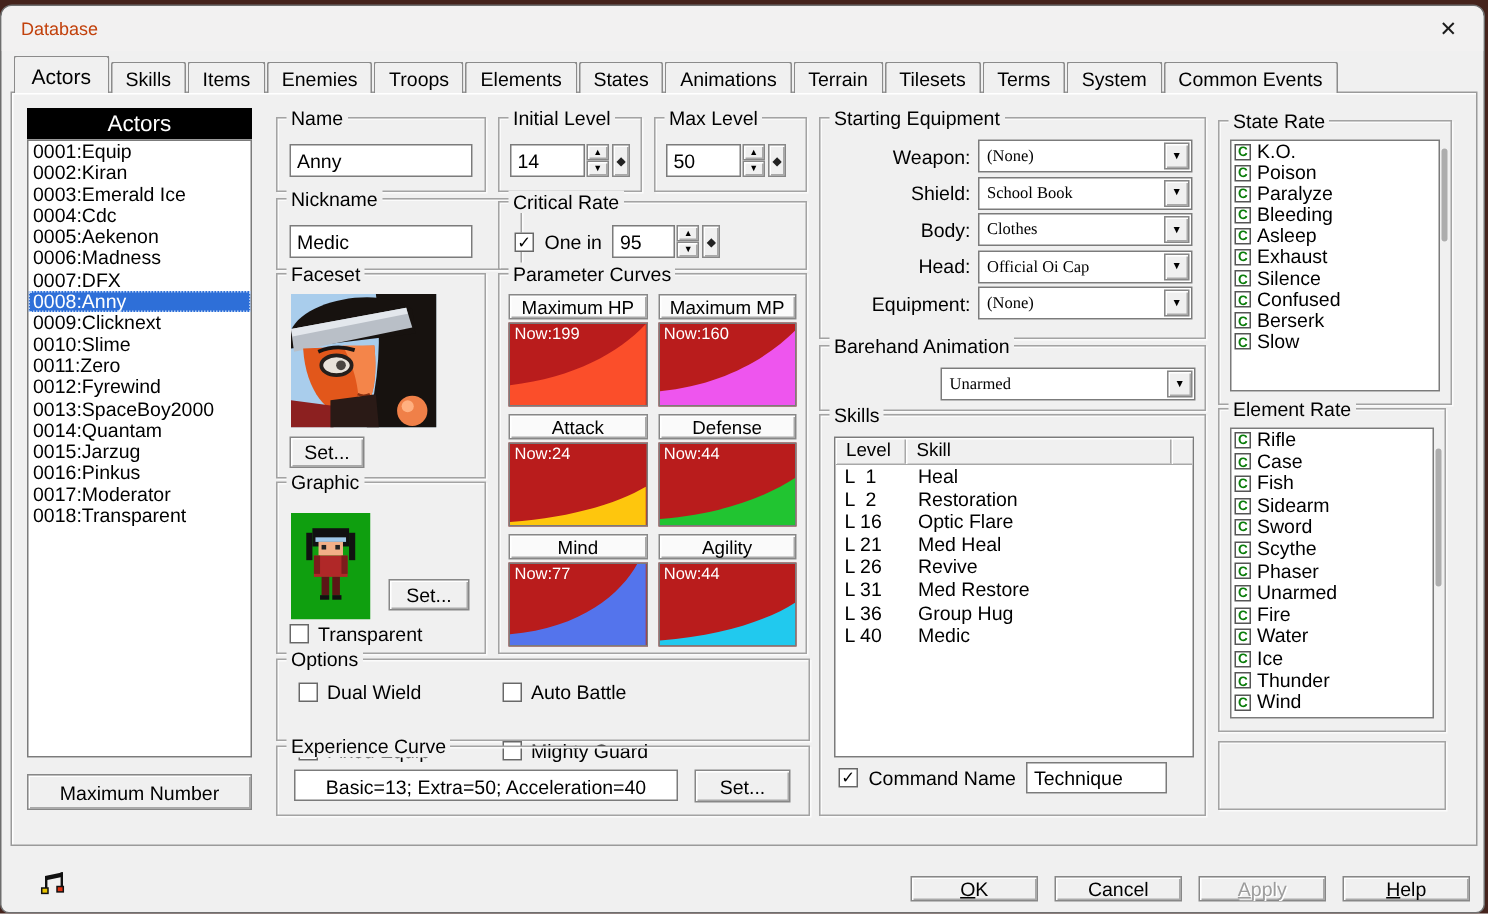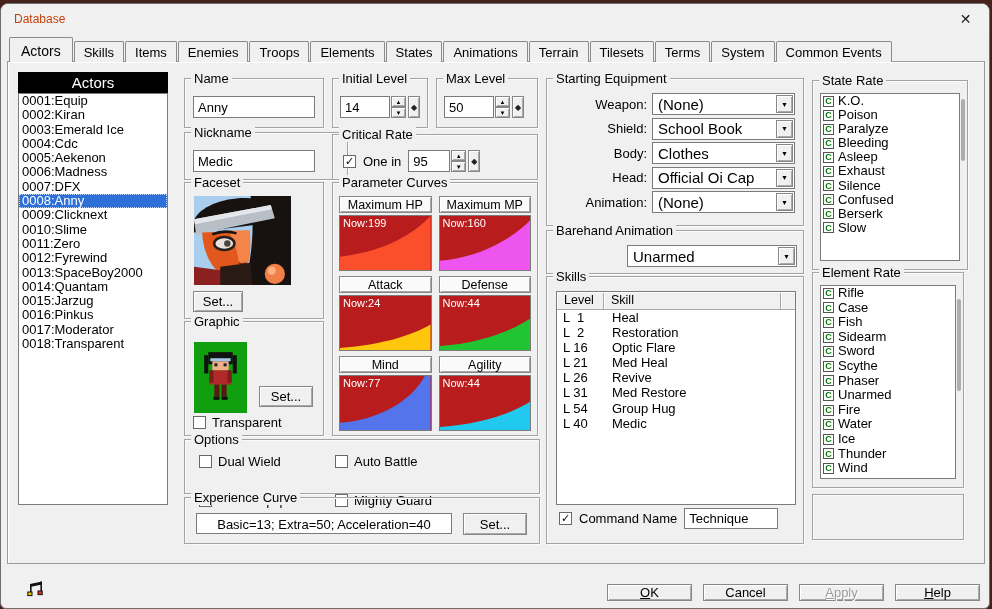--- a/index.html
+++ b/index.html
@@ -18,21 +18,21 @@
   
   .groupbox{position:absolute;border:1px solid #a3a3a3;box-shadow:inset 1px 1px 0 #fbfbfb,1px 1px 0 #fbfbfb;box-sizing:border-box;}
   .grouplabel{position:absolute;top:-8px;left:6px;background:#f0f0f0;padding:0 3px;font-size:13px;line-height:15px;white-space:nowrap;}
   .sunken{background:#fff;border:1px solid #7b7b7b;box-sizing:border-box;}
   .btn{background:#f0f0f0;border:1px solid #878787;box-shadow:inset 1px 1px 0 #fff,inset -1px -1px 0 #a9a9a9;display:flex;align-items:center;justify-content:center;font-size:13px;box-sizing:border-box;color:#000;cursor:default;}
   .checkbox{width:13px;height:13px;background:#fff;border:1px solid #686868;display:inline-flex;align-items:center;justify-content:center;font-size:11px;font-weight:bold;color:#000;box-sizing:border-box;flex:none;}
   .checkbox.unchecked{color:transparent;}
   .cbrow{display:flex;align-items:center;gap:6px;font-size:13px;}
   
   .combo{display:flex;background:#fff;border:1px solid #7b7b7b;height:22px;box-sizing:border-box;align-items:center;padding:1px;}
-  .combo-value{flex:1;padding-left:4px;font-size:15px;white-space:nowrap;overflow:hidden;}
+  .combo-value{flex:1;padding-left:4px;font-size:11px;white-space:nowrap;overflow:hidden;font-family:Liberation Serif, serif;}
   .combo-btn{width:17px;height:18px;font-size:7px;flex:none;}
   
   .spin{display:flex;height:22px;align-items:stretch;}
   .spin-edit{width:50px;font-size:13px;padding:3px 0 0 4px;}
   .spin-btns{width:15px;display:flex;flex-direction:column;margin-left:1px;}
   .spin-b{flex:1;font-size:6px;line-height:1;}
   .dia{width:12px;margin-left:2px;font-size:8px;color:#222;}
   
   .actors-header{position:absolute;left:10px;top:10px;width:150px;height:21px;background:#000;color:#fff;display:flex;align-items:center;justify-content:center;font-size:15px;}
   .actors-list{position:absolute;left:10px;top:31px;width:150px;height:412px;overflow:hidden;}
@@ -152,20 +152,21 @@
         <div class="al-row">0010:Slime</div>
         <div class="al-row">0011:Zero</div>
         <div class="al-row">0012:Fyrewind</div>
         <div class="al-row">0013:SpaceBoy2000</div>
         <div class="al-row">0014:Quantam</div>
         <div class="al-row">0015:Jarzug</div>
         <div class="al-row">0016:Pinkus</div>
         <div class="al-row">0017:Moderator</div>
         <div class="al-row">0018:Transparent</div>
       </div>
+    <div class="btn maxnum-btn">Maximum Number</div>
 
     <div class="groupbox g-name">
       <span class="grouplabel">Name</span>
       <div class="sunken edit">Anny</div>
     </div>
 
     <div class="groupbox g-nick">
       <span class="grouplabel">Nickname</span>
       <div class="sunken edit">Medic</div>
     </div>
@@ -403,21 +404,21 @@
           <div class="eq-row">
           <span class="eq-label">Head:</span>
           <div class="combo">
             <span class="combo-value">Official Oi Cap</span>
             <span class="btn combo-btn">
                 <span>▼</span>
               </span>
           </div>
         </div>
           <div class="eq-row">
-          <span class="eq-label">Animation:</span>
+          <span class="eq-label">Equipment:</span>
           <div class="combo">
             <span class="combo-value">(None)</span>
             <span class="btn combo-btn">
                 <span>▼</span>
               </span>
           </div>
         </div>
         </div>
     </div>
 
@@ -459,21 +460,21 @@
           </div>
             <div class="sk-row">
             <span class="sk-level">L 26</span>
             <span class="sk-name">Revive</span>
           </div>
             <div class="sk-row">
             <span class="sk-level">L 31</span>
             <span class="sk-name">Med Restore</span>
           </div>
             <div class="sk-row">
-            <span class="sk-level">L 54</span>
+            <span class="sk-level">L 36</span>
             <span class="sk-name">Group Hug</span>
           </div>
             <div class="sk-row">
             <span class="sk-level">L 40</span>
             <span class="sk-name">Medic</span>
           </div>
           </div>
       </div>
       <div class="cmd-row">
         <span class="checkbox">✓</span>

